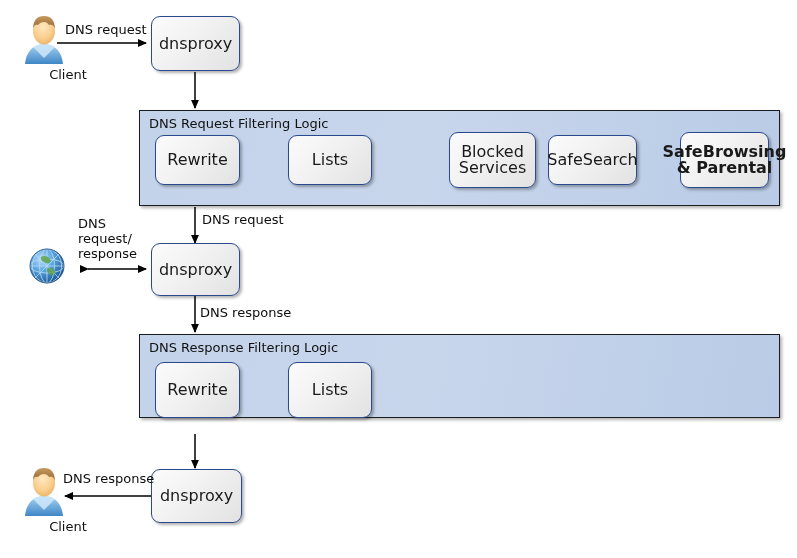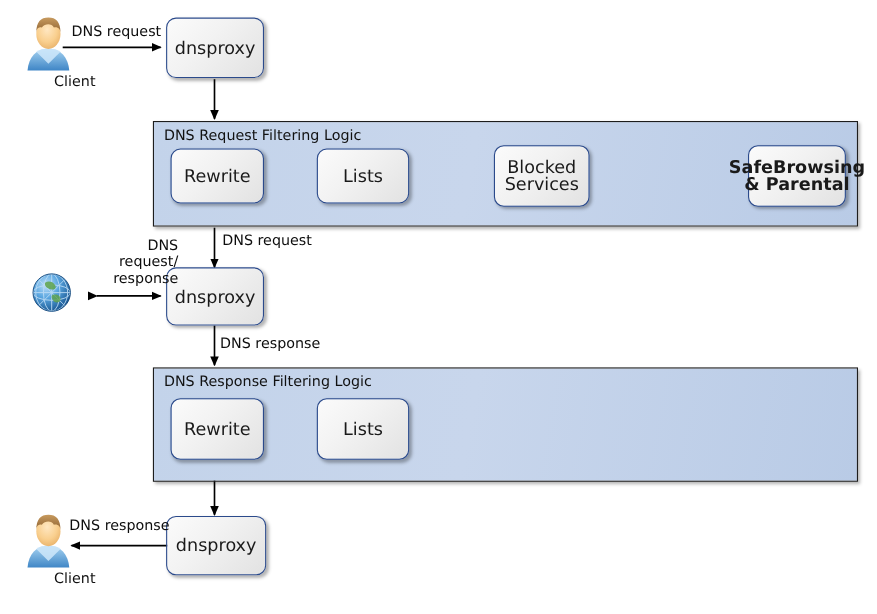--- a/index.html
+++ b/index.html
@@ -57,21 +57,21 @@
 
   
   .elabel {
     position: absolute;
     font-size: 13px;
     color: #111111;
     line-height: 15px;
     white-space: pre-line;
     color: #0d0d0d;
   }
-  .elabel.center { text-align: right; }
+  .elabel.center { text-align: left; }
 
   
   .caption {
     position: absolute;
     font-size: 13px;
     color: #111111;
     text-align: center;
     line-height: 14px;
     white-space: pre-line;
     margin-left: 24px;
@@ -183,24 +183,25 @@
 
   <div class="node" style="left:151px; top:469px; width:91px; height:54px;">dnsproxy</div>
 
   <div class="group" style="left:139px; top:110px; width:641px; height:96px;">
     <div class="group-title">DNS Request Filtering Logic</div>
   </div>
   <div class="node" style="left:155px; top:135px; width:85px; height:50px;">Rewrite</div>
   <div class="node" style="left:288px; top:135px; width:84px; height:50px;">Lists</div>
   <div class="node" style="left:417px; top:132px; width:87px; height:56px;margin-left:32px;">Blocked
 Services</div>
+  <div class="node" style="left:548px; top:135px; width:89px; height:50px;">SafeSearch</div>
   <div class="node" style="left:680px; top:132px; width:89px; height:56px;font-weight:bold;">SafeBrowsing
 &amp; Parental</div>
 
-  <div class="group" style="left:139px; top:334px; width:641px; height:104px;">
+  <div class="group" style="left:139px; top:334px; width:641px; height:84px;">
     <div class="group-title">DNS Response Filtering Logic</div>
   </div>
   <div class="node" style="left:155px; top:362px; width:85px; height:56px;">Rewrite</div>
   <div class="node" style="left:288px; top:362px; width:84px; height:56px;">Lists</div>
 
   <div class="elabel" style="left:65px; top:22px;">DNS request</div>
 
   <div class="elabel" style="left:202px; top:212px;">DNS request</div>
 
   <div class="elabel center" style="left:78px; top:216px; width:84px;">DNS

